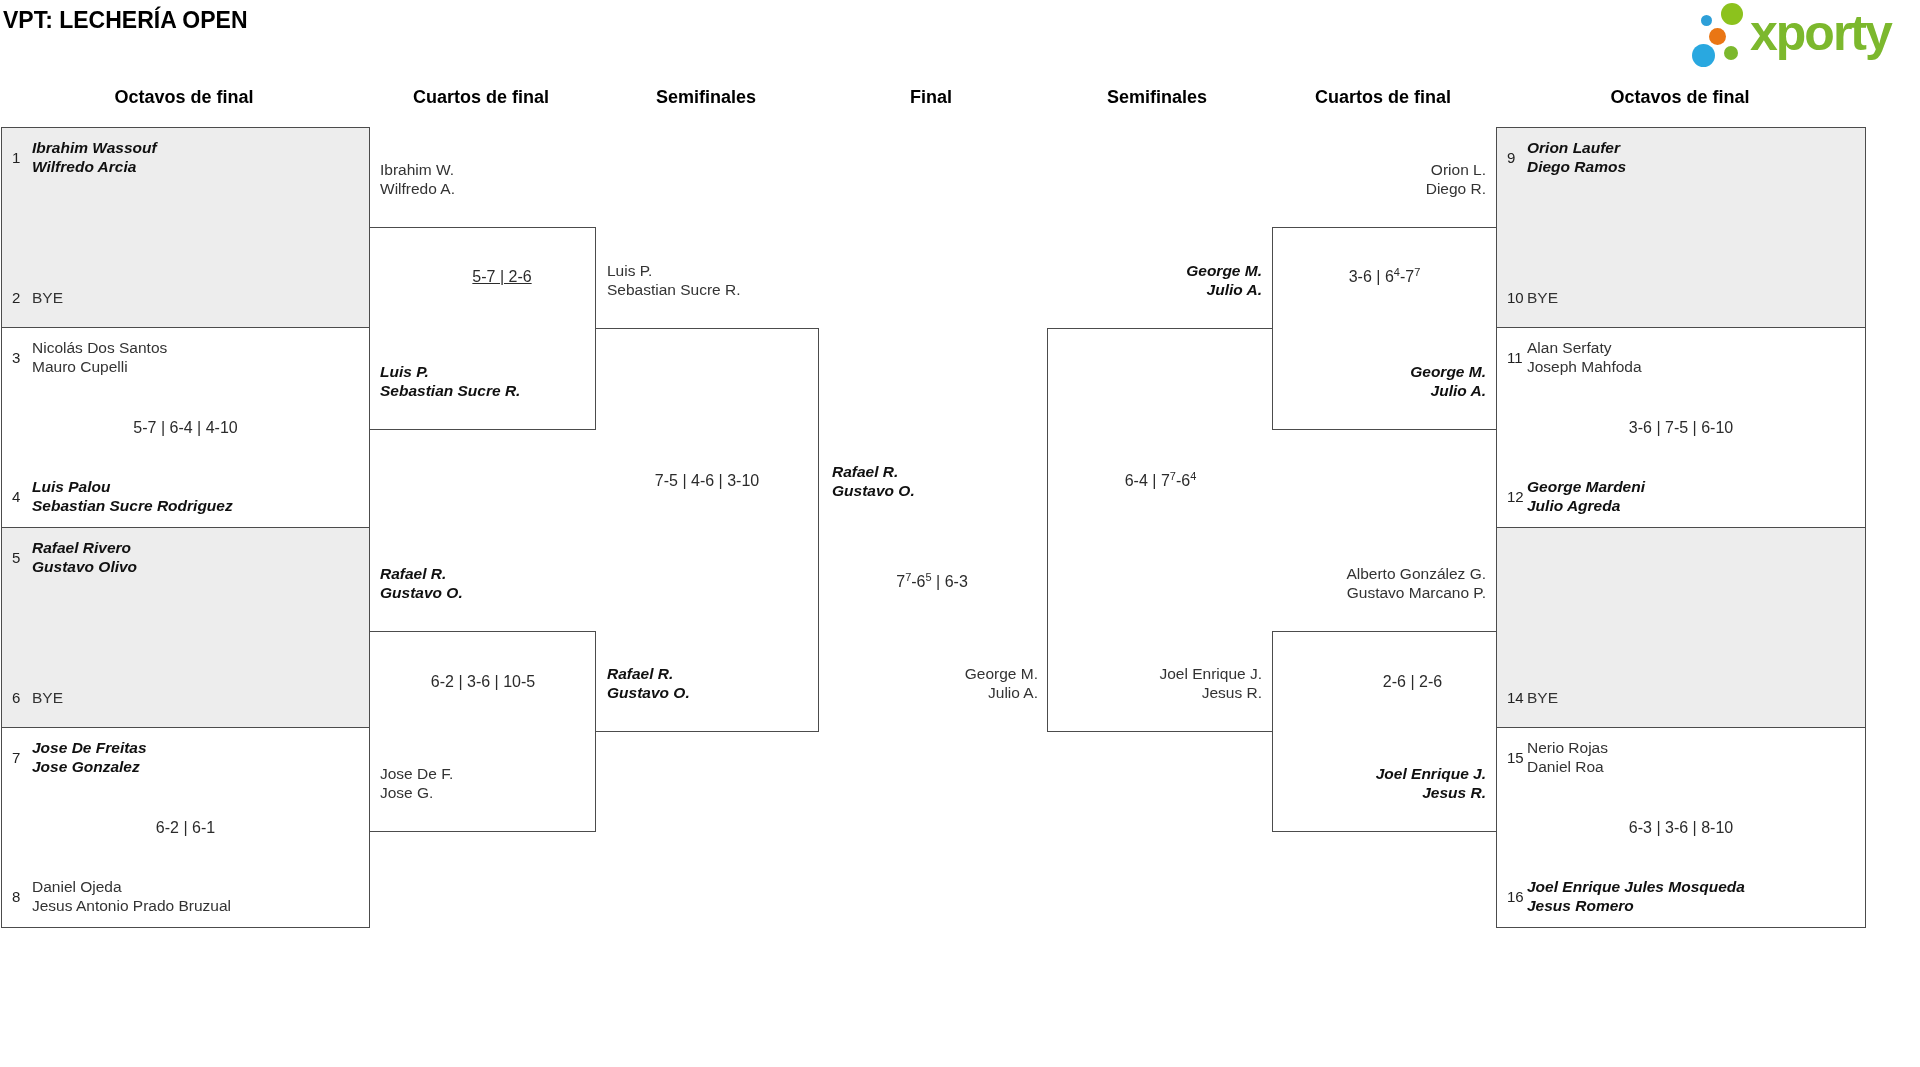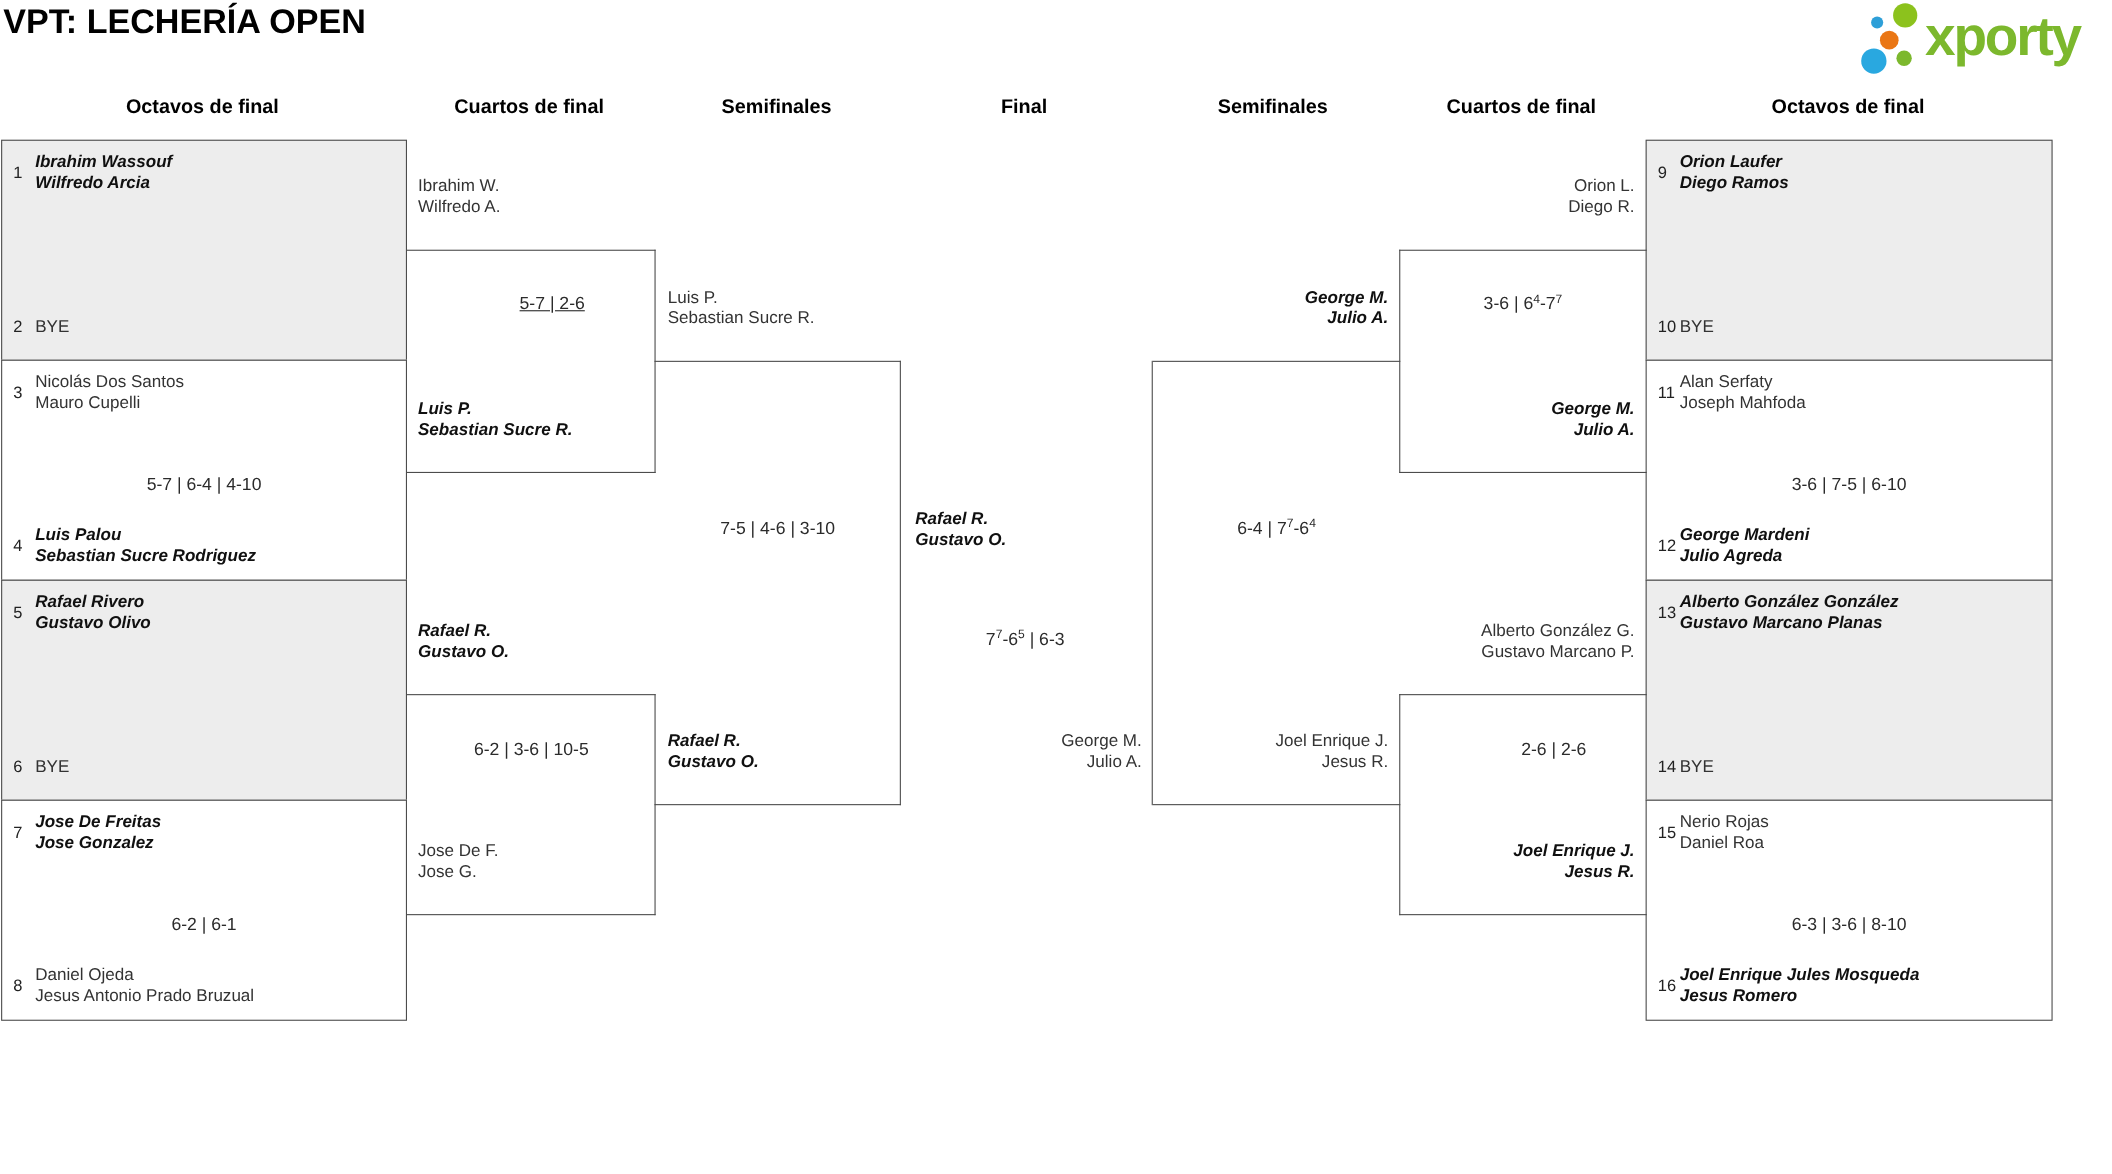--- a/index.html
+++ b/index.html
@@ -1,30 +1,30 @@
 <!DOCTYPE html>
 <html><head>
 <meta charset="utf-8">
 <style>
   html,body{margin:0;padding:0;background:#fff;}
   #page{position:relative;width:1920px;height:1067px;background:#fff;overflow:hidden;
         font-family:"Liberation Sans","DejaVu Sans",sans-serif;color:#222;}
-  .title{position:absolute;left:3px;font-weight:700;font-size:31px;line-height:30px;color:#000;white-space:nowrap;}
+  .title{position:absolute;left:3px;font-weight:700;font-size:23px;line-height:30px;color:#000;white-space:nowrap;}
   .roundhead{position:absolute;top:87px;transform:translateX(-50%);font-weight:700;font-size:18px;color:#000;white-space:nowrap;}
   .box{position:absolute;box-sizing:border-box;border:1px solid #4c4c4c;background:#fff;}
   .box.gray{background:#ededed;}
   .ent{position:absolute;left:0;display:flex;align-items:center;padding-left:10px;}
   .ent.posA{top:10px;}
   .ent.posB{bottom:12px;}
   .ent.bye{bottom:20px;}
   .seed{width:20px;flex:none;font-size:15px;color:#222;}
   .names{font-size:15.5px;line-height:19px;color:#333;white-space:nowrap;}
   .bold .names, .names.b, .pair.b{font-weight:700;color:#101010;font-style:italic;}
   .score{position:absolute;left:0;width:100%;text-align:center;font-size:16px;line-height:20px;color:#2b2b2b;white-space:nowrap;}
-  .boxscore{top:50%;transform:translateY(-50%);margin-top:13px;}
+  .boxscore{top:50%;transform:translateY(-50%);}
   .pair{position:absolute;font-size:15.5px;line-height:19px;color:#333;white-space:nowrap;}
   .pair.r{text-align:right;}
   .hline,.vline{position:absolute;background:#4c4c4c;}
   sup{font-size:11px;line-height:0;vertical-align:6px;}
   
   .logo{position:absolute;top:0;left:1688px;width:230px;height:78px;}
   .dot{position:absolute;border-radius:50%;}
   .logotext{position:absolute;left:62px;top:4px;font-size:50px;font-weight:700;letter-spacing:-2px;color:#7cb82d;}
 </style>
 </head>
@@ -147,27 +147,20 @@
     <div class="ent posB bold">
       <span class="seed">12</span>
       <div class="names b">
         <div>George Mardeni</div>
         <div>Julio Agreda</div>
       </div>
     </div>
   </div>
 
   <div class="box gray" style="left:1496px;top:527px;width:370px;height:201px;">
-    <div class="ent posA bold">
-      <span class="seed">13</span>
-      <div class="names b">
-        <div>Alberto González González</div>
-        <div>Gustavo Marcano Planas</div>
-      </div>
-    </div>
     <div class="ent bye">
       <span class="seed">14</span>
       <div class="names">
         <div>BYE</div>
       </div>
     </div>
   </div>
 
   <div class="box" style="left:1496px;top:727px;width:370px;height:201px;">
     <div class="ent posA">

